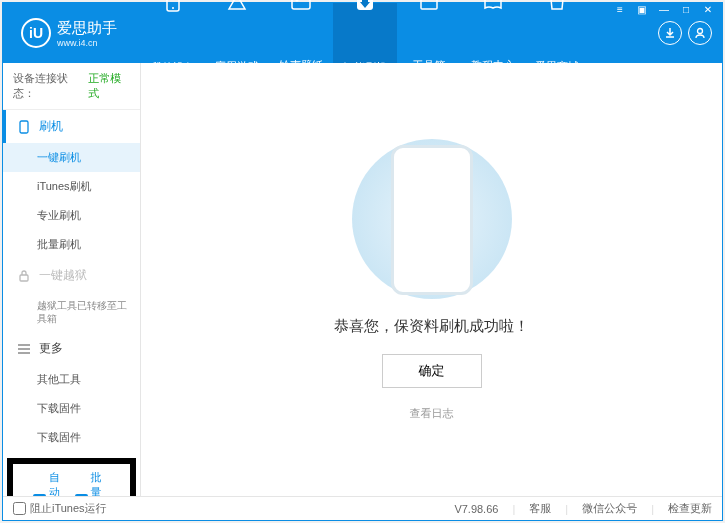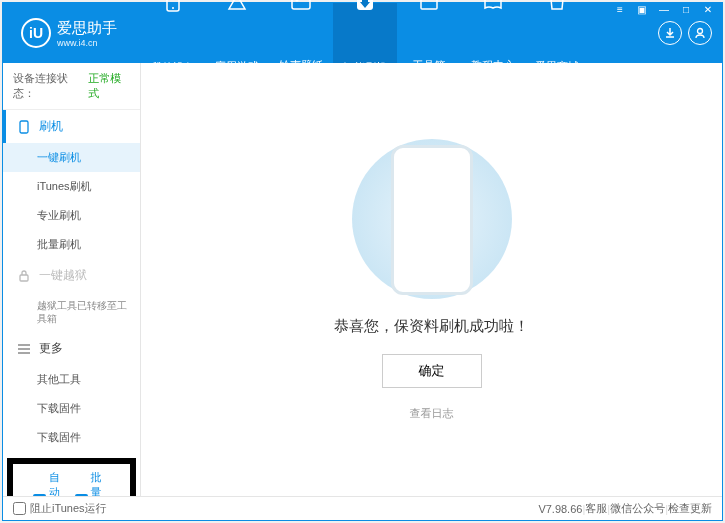--- a/index.html
+++ b/index.html
@@ -39,21 +39,21 @@
 .illus { width: 235px; height: 160px; position: relative; margin-bottom: 18px; }
 .circle-bg { position: absolute; width: 160px; height: 160px; border-radius: 50%; background: radial-gradient(circle, #e8f4fb 0%, #bfe0f2 100%); left: 50%; top: 0; transform: translateX(-50%); }
 .phone { position: absolute; width: 82px; height: 150px; background: #fff; border: 3px solid #dbe7ee; border-radius: 12px; left: 50%; top: 6px; transform: translateX(-50%); }
 .ribbon { position: absolute; bottom: 30px; left: 50%; transform: translateX(-50%); background: #ffb020; color: #fff; font-weight: bold; font-size: 22px; padding: 6px 24px; font-style: italic; letter-spacing: 1px; box-shadow: 0 3px 0 #d8911a; }
 .msg { font-size: 15px; color: #333; margin-bottom: 18px; }
 .ok-btn { border: 1px solid #ccc; background: #fff; padding: 7px 36px; font-size: 13px; cursor: pointer; margin-bottom: 18px; }
 .link { font-size: 11px; color: #999; cursor: pointer; }
 .footer { height: 24px; border-top: 1px solid #e5e5e5; display: flex; align-items: center; font-size: 11px; padding: 0 10px; color: #666; }
 .footer .fchk { display: flex; align-items: center; }
 .footer .fchk input { margin-right: 4px; }
-.footer-right { margin-left: auto; display: flex; gap: 0; align-items: center; }
+.footer-right { margin-left: auto; display: flex; gap: 14px; align-items: center; }
 .footer-right span { cursor: pointer; }
 .sp { color: #ddd; }
 svg { display: block; }
 </style>
 </head>
 <body>
 
 <div class="window">
   <div class="win-controls">
     <div class="win-btn">≡</div>

